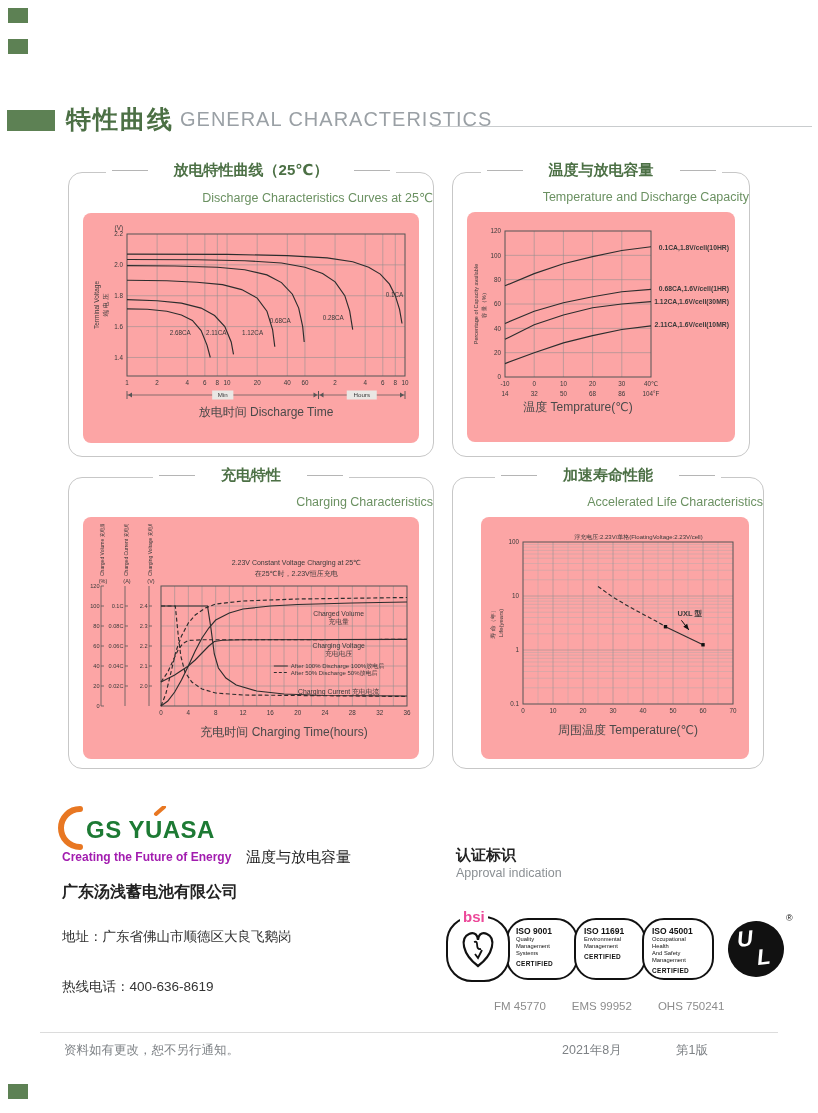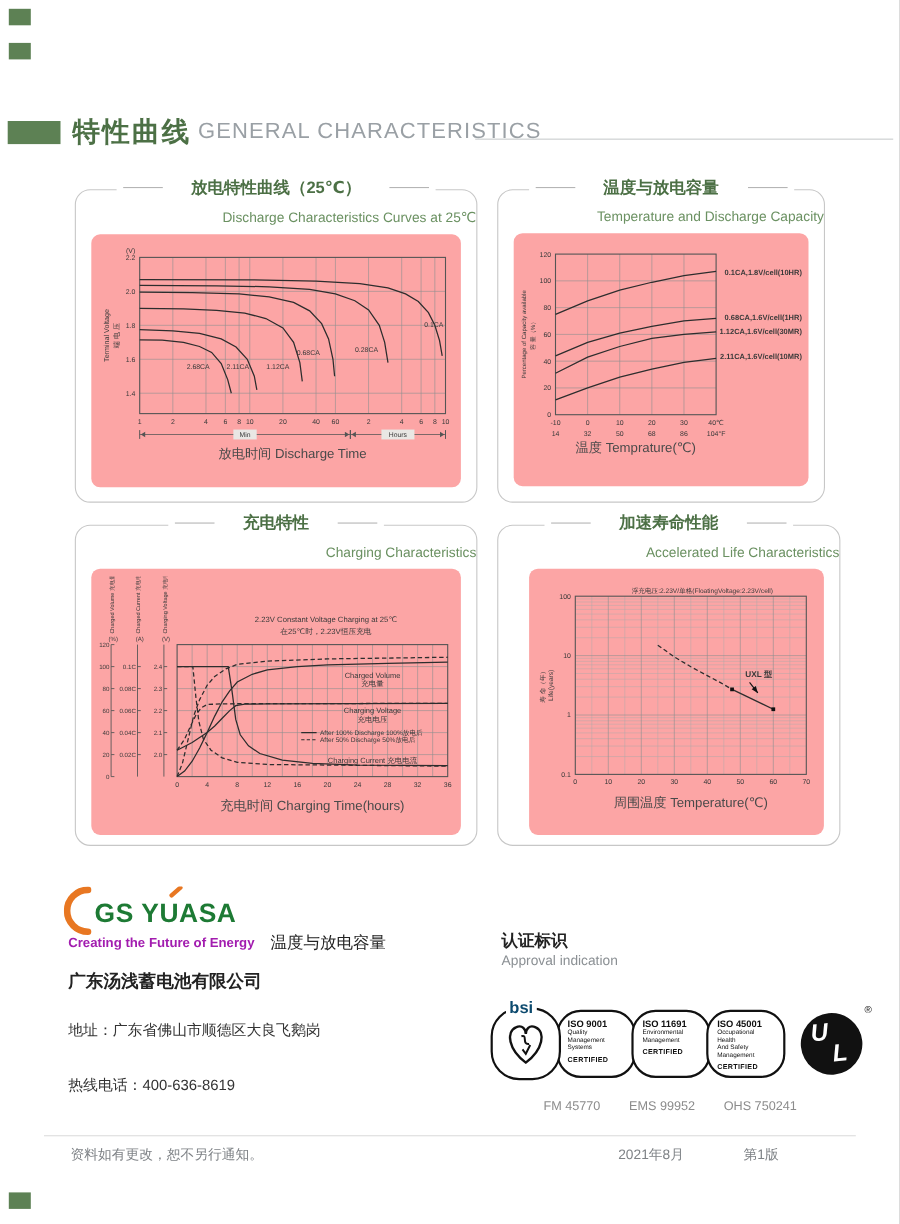--- a/index.html
+++ b/index.html
@@ -24,21 +24,21 @@
   .abs{position:absolute;}
   .tagline{font-size:12px;font-weight:bold;color:#a21caf;}
   .name-jp{font-size:15px;color:#222;}
   .name-cn{font-size:16px;font-weight:bold;color:#222;}
   .addr{font-size:13.5px;color:#333;}
   
   .appr-zh{font-size:15px;font-weight:bold;color:#222;}
   .appr-en{font-size:12.5px;color:#8b9094;}
   .badges{position:absolute;left:446px;top:916px;display:flex;align-items:center;}
   .bsibox{position:relative;width:60px;height:62px;border:2px solid #111;border-radius:26px;background:#fff;}
-  .bsilbl{position:absolute;top:-10px;left:12px;background:#fff;padding:0 3px;font-weight:bold;font-size:15px;color:#0c4a6e;}
+  .bsilbl{position:absolute;top:-10px;left:12px;background:#fff;padding:0 3px;font-weight:bold;font-size:15px;color:#ec4899;}
   .pill{width:72px;height:62px;border:2px solid #111;border-radius:22px;margin-left:-4px;background:#fff;
         padding:6px 8px;box-sizing:border-box;}
   .pill .std{font-weight:bold;font-size:8.5px;color:#111;}
   .pill .d{font-size:5.8px;line-height:7px;color:#111;}
   .pill .cert{font-weight:bold;font-size:6.5px;letter-spacing:.3px;margin-top:3px;color:#111;}
   .ulmark{position:relative;width:56px;height:56px;background:#111;border-radius:50%;margin-left:14px;transform:rotate(-6deg);}
   .ulmark .u{position:absolute;left:10px;top:4px;color:#fff;font-style:italic;font-weight:bold;font-size:22px;}
   .ulmark .l{position:absolute;left:28px;top:24px;color:#fff;font-style:italic;font-weight:bold;font-size:22px;}
   .ulreg{position:absolute;right:-12px;top:-4px;color:#111;font-size:9px;transform:rotate(6deg);}
   .certnums{position:absolute;left:494px;top:1000px;display:flex;gap:26px;font-size:11.5px;color:#8c8c8c;}

